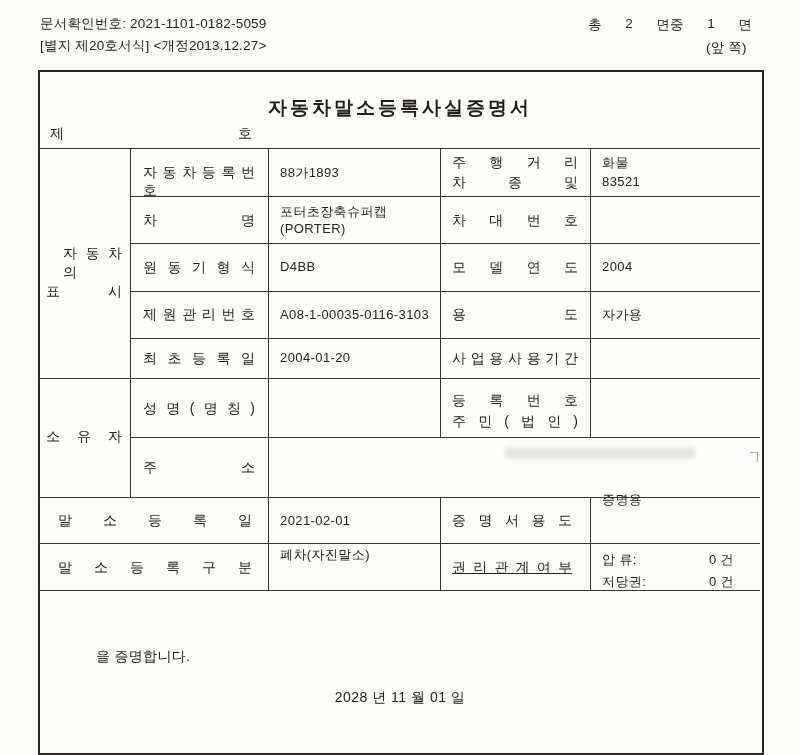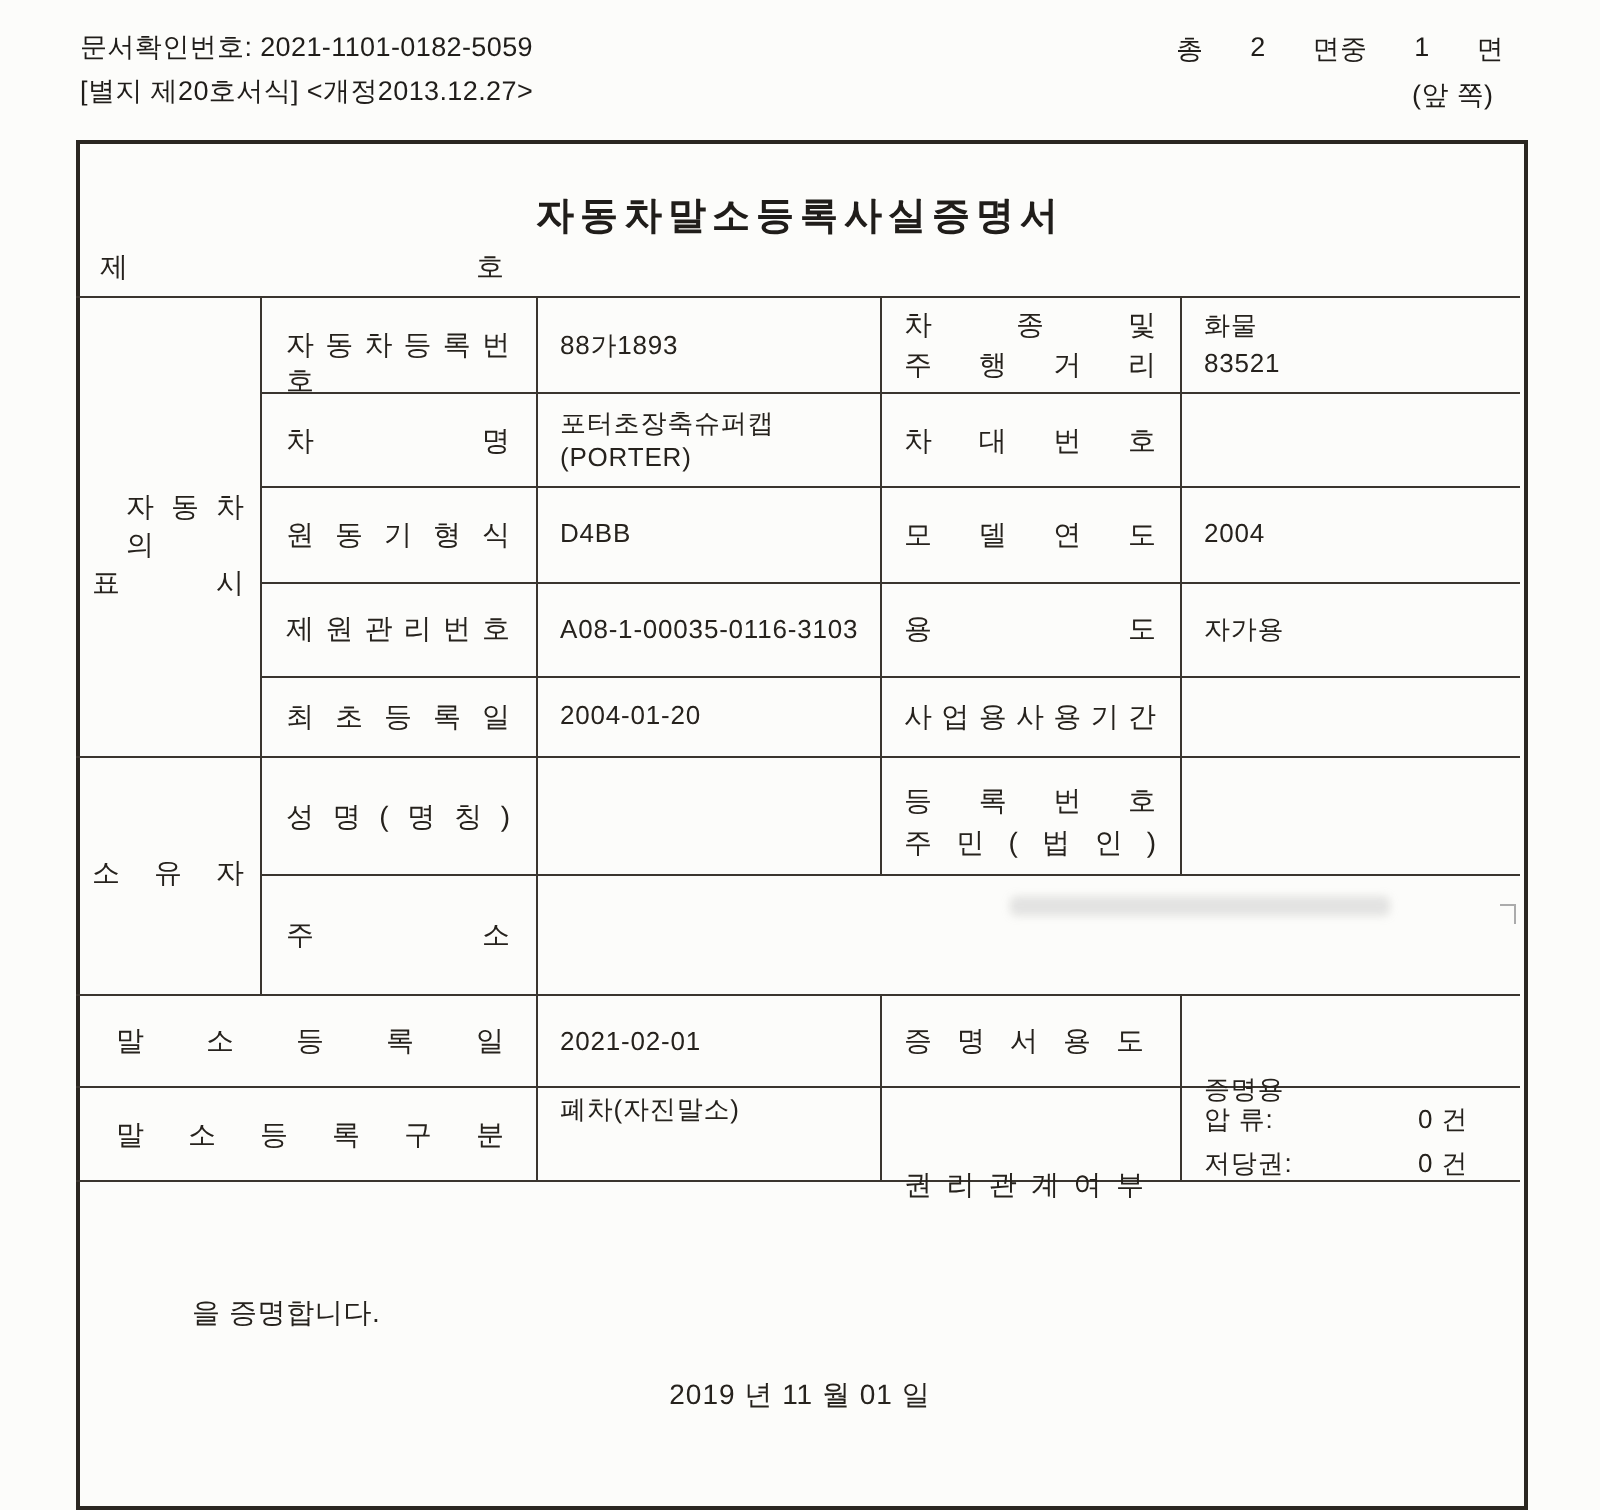--- a/index.html
+++ b/index.html
@@ -71,22 +71,22 @@
 
   <div class="abs" style="left:46px;top:244px;width:76px;">
     <div class="lbl spread" style="line-height:19px;margin-left:17px;">자 동 차 의</div>
     <div class="lbl spread" style="line-height:19px;">표 시</div>
   </div>
   <div class="abs lbl spread" style="left:46px;top:428px;width:76px;">소 유 자</div>
 
   <div class="abs lbl spread" style="left:143px;top:164px;width:112px;">자 동 차 등 록 번 호</div>
   <div class="abs val" style="left:280px;top:164px;">88가1893</div>
   <div class="abs" style="left:452px;top:152px;width:126px;">
+    <div class="lbl spread" style="line-height:20px;">주 행 거 리</div>
     <div class="lbl spread" style="line-height:20px;">차 종 및</div>
-    <div class="lbl spread" style="line-height:20px;">주 행 거 리</div>
   </div>
   <div class="abs" style="left:602px;top:153px;">
     <div class="val" style="line-height:19px;">화물</div>
     <div class="val" style="line-height:19px;">83521</div>
   </div>
 
   <div class="abs lbl spread" style="left:143px;top:212px;width:112px;">차 명</div>
   <div class="abs" style="left:280px;top:203px;">
     <div class="val" style="line-height:17px;">포터초장축슈퍼캡</div>
     <div class="val" style="line-height:17px;">(PORTER)</div>
@@ -118,32 +118,32 @@
   <div class="abs val" style="left:602px;top:400px;"></div>
 
   <div class="abs lbl spread" style="left:143px;top:459px;width:112px;">주 소</div>
   <div class="abs val" style="left:280px;top:459px;"></div>
   <div class="smudge"></div>
   <div class="mark"></div>
 
   <div class="abs lbl spread" style="left:58px;top:512px;width:194px;">말 소 등 록 일</div>
   <div class="abs val" style="left:280px;top:513px;">2021-02-01</div>
   <div class="abs lbl spread" style="left:452px;top:512px;width:120px;">증 명 서 용 도</div>
-  <div class="abs val" style="left:602px;top:536px;">증명용</div>
+  <div class="abs val" style="left:602px;top:491px;">증명용</div>
 
   <div class="abs lbl spread" style="left:58px;top:559px;width:194px;">말 소 등 록 구 분</div>
   <div class="abs val" style="left:280px;top:546px;">폐차(자진말소)</div>
-  <div class="abs lbl spread" style="left:452px;top:584px;width:120px;">권 리 관 계 여 부</div>
+  <div class="abs lbl spread" style="left:452px;top:559px;width:120px;text-decoration:underline;">권 리 관 계 여 부</div>
   <div class="abs" style="left:602px;top:549px;width:132px;">
     <div class="val flexsb" style="line-height:22px;">
       <span>압 류:</span>
       <span>0 건</span>
     </div>
     <div class="val flexsb" style="line-height:22px;">
       <span>저당권:</span>
       <span>0 건</span>
     </div>
   </div>
 
   <div class="abs lbl" style="left:96px;top:648px;letter-spacing:0.3px;">을 증명합니다.</div>
-  <div class="abs lbl" style="left:38px;top:689px;width:724px;text-align:center;letter-spacing:0.5px;">2019 년 11 월 01 일</div>
+  <div class="abs lbl" style="left:38px;top:689px;width:724px;text-align:center;letter-spacing:0.5px;">2028 년 11 월 01 일</div>
 
 </div>
 
 </body></html>

